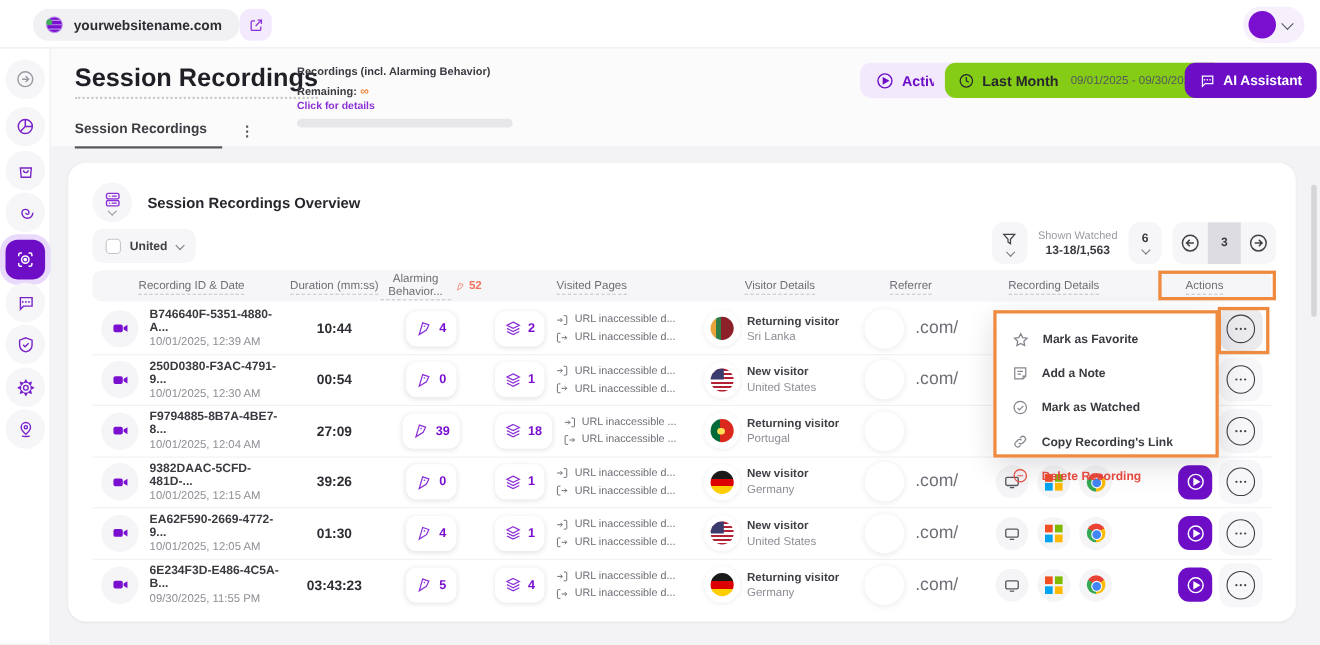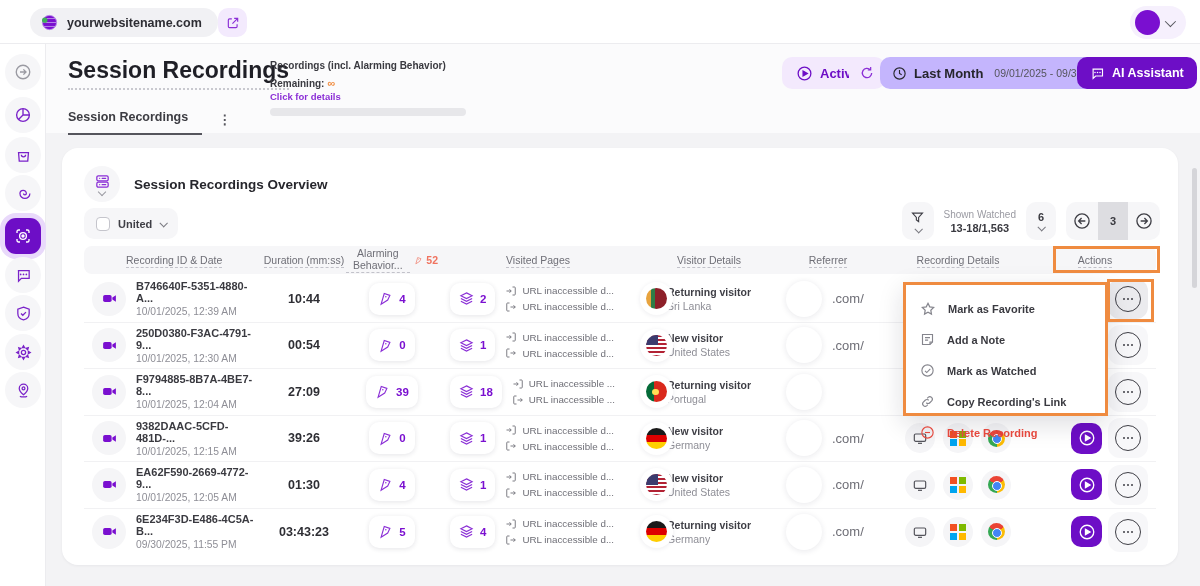--- a/index.html
+++ b/index.html
@@ -26,21 +26,21 @@
   .headzone { position:absolute; left:46px; top:44px; width:1154px; height:89px; background:#fbfbfc; }
   .pagetitle { position:absolute; left:68px; top:57px; font-size:23px; font-weight:bold; color:#1f1f26; padding-bottom:4px; border-bottom:2px dotted #c9c9cf; }
   .remain { position:absolute; left:270px; top:55px; width:200px; }
   .remain .lab { font-size:10px; font-weight:bold; color:#3a3a40; }
   .remain .inf { color:#f08a3c; font-weight:bold; font-size:11px; margin-left:3px; }
   .remain .link { font-size:9.5px; font-weight:bold; color:#8b2fd6; cursor:pointer; }
   .remain .bar { margin-top:6px; width:196px; height:8px; border-radius:4px; background:#e7e7ea; }
   .hbtn { position:absolute; top:57px; height:32px; border:none; border-radius:10px; display:flex; align-items:center; gap:7px; cursor:pointer; font-family:inherit; }
   .btn-active { left:782px; padding:0 14px; background:#f3e9fd; color:#6d0ec6; font-size:13px; font-weight:bold; }
   .btn-refresh { left:849px; width:36px; justify-content:center; background:#f3e9fd; color:#8b2fd6; }
-  .btn-period { left:880px; padding:0 12px; background:#c4b5fd; color:#26262c;justify-content:space-between; }
+  .btn-period { left:859px; padding:0 12px; background:#84cc16; color:#26262c;justify-content:space-between; }
   .btn-period .pl { font-size:13px; font-weight:bold; }
   .btn-period .dr { font-size:10.5px; color:#55555c; margin-left:4px; }
   .btn-ai { left:1077px; padding:0 13px; background:#6d0ec6; color:#fff; font-size:12.5px; font-weight:bold; }
   .tabrow { position:absolute; left:68px; top:104px; display:flex; align-items:center; gap:16px; }
   .tab { font-size:12.5px; color:#3c3c42; font-weight:600; padding:6px 14px 9px 0; border-bottom:2px solid #55555c; cursor:pointer; min-width:128px; }
   .kebab { color:#55555c; font-size:13px; letter-spacing:0; cursor:pointer; font-weight:bold; }
 
   
   .card { position:absolute; left:62px; top:148px; width:1116px; height:417px; background:#fff; border-radius:16px; box-shadow:0 1px 3px rgba(20,20,40,.05); }
   .cardtitle { position:absolute; left:22px; top:18px; display:flex; align-items:center; gap:14px; }
@@ -75,33 +75,33 @@
   .camcirc { width:34px; height:34px; min-width:34px; border-radius:50%; background:#f5f5f7; display:flex; align-items:center; justify-content:center; color:#7a0fd0; }
   .rid { font-size:11px; font-weight:bold; color:#3a3a40; }
   .rdate { font-size:10.3px; color:#8e8e96; margin-top:2px; }
   .c2 { width:84px; justify-content:center; font-size:12.5px; font-weight:bold; color:#2e2e34; }
   .c3 { width:92px; justify-content:center; }
   .chip { background:#fff; border-radius:10px; box-shadow:0 1px 5px rgba(30,30,60,.12); height:32px; padding:0 9px; display:flex; align-items:center; gap:6px; color:#8b2fd6; cursor:pointer; }
   .chip b { font-size:11.5px; color:#7a0fd0; }
   .c4 { width:200px; gap:10px; justify-content:flex-start; padding-left:12px; }
   .urls { display:flex; flex-direction:column; gap:4px; }
   .url { display:flex; align-items:center; gap:5px; color:#6e6e76; font-size:9.8px; white-space:nowrap; }
-  .c5 { width:142px; gap:0; }
+  .c5 { width:142px; gap:12px; }
   .flagc { width:21px; height:21px; min-width:21px; border-radius:50%; overflow:hidden; position:relative; box-shadow:0 0 0 6px #fff, 0 1px 5px 6px rgba(30,30,60,.08); margin-left:8px; }
   .vt { font-size:10.5px; font-weight:bold; color:#3f3f46; }
   .vc { font-size:10.5px; color:#8e8e96; margin-top:2px; }
   .flag-lk { background:linear-gradient(90deg,#e8a33d 0 22%,#2e7d46 22% 44%,#8d2029 44% 100%); }
   .flag-us { background:repeating-linear-gradient(180deg,#b22234 0 2px,#fff 2px 4px); }
   .flag-us::after { content:""; position:absolute; left:0; top:0; width:55%; height:50%; background:#3c3b6e; }
   .flag-pt { background:linear-gradient(90deg,#046a38 0 40%,#da291c 40% 100%); }
   .flag-pt::after { content:""; position:absolute; left:30%; top:35%; width:30%; height:30%; border-radius:50%; background:#ffe055; }
   .flag-de { background:linear-gradient(180deg,#1a1a1a 0 34%,#d00 34% 67%,#ffce00 67% 100%); }
   .c6 { width:96px; gap:10px; }
   .favc { width:36px; height:36px; min-width:36px; border-radius:50%; background:#fff; box-shadow:0 1px 6px rgba(30,30,60,.10); margin-left:6px; }
-  .ref { font-size:13px; color:#6e6e76; }
+  .ref { font-size:16px; color:#6e6e76; }
   .c7 { width:164px; justify-content:center; gap:8px; }
   .dic { width:30px; height:30px; border-radius:50%; background:#f5f5f7; display:flex; align-items:center; justify-content:center; color:#55555c; }
   .winic { display:grid; grid-template-columns:7px 7px; grid-template-rows:7px 7px; gap:1.5px; }
   .winic i { display:block; }
   .winic .w1{background:#f25022}.winic .w2{background:#7fba00}.winic .w3{background:#00a4ef}.winic .w4{background:#ffb900}
   .chrome { width:17px; height:17px; border-radius:50%; background:conic-gradient(from -60deg,#ea4335 0 120deg,#fbbc05 120deg 240deg,#34a853 240deg 360deg); position:relative; }
   .chrome::after { content:""; position:absolute; left:50%; top:50%; width:8px; height:8px; margin:-4px 0 0 -4px; border-radius:50%; background:#4285f4; border:1.5px solid #fff; }
   .c8 { width:110px; justify-content:flex-end; gap:6px; padding-right:2px; }
   .playb { width:31px; height:31px; border:none; border-radius:10px; background:#6d0ec6; color:#fff; display:flex; align-items:center; justify-content:center; cursor:pointer; }
   .ellwrap { width:40px; height:40px; border-radius:12px; background:#f7f7f9; display:flex; align-items:center; justify-content:center; }

